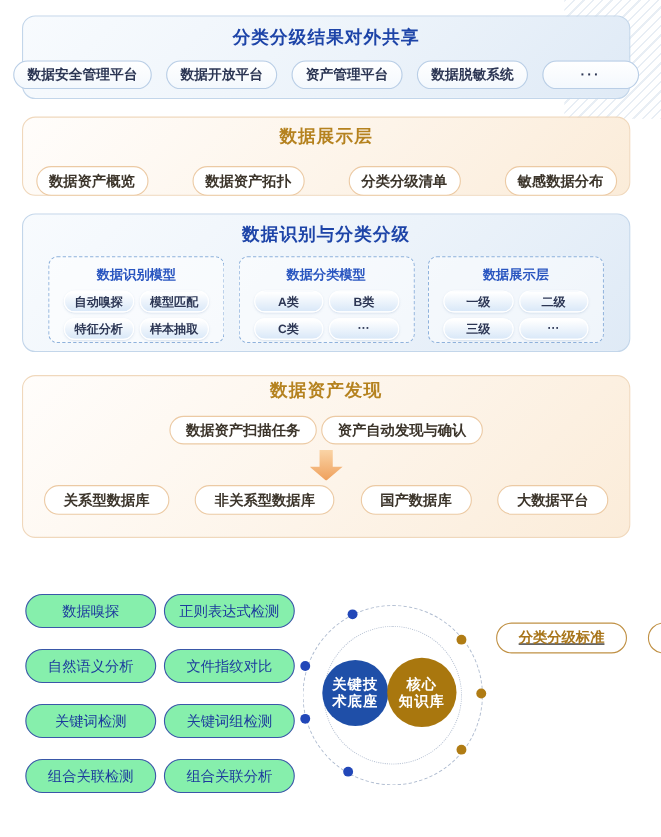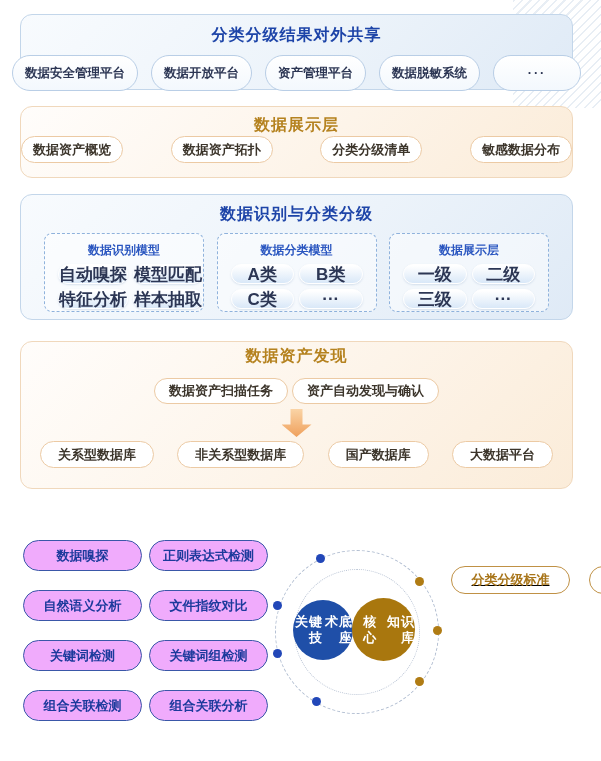--- a/index.html
+++ b/index.html
@@ -28,65 +28,65 @@
   .blue-t  { color:#1d44a8; }
   .gold-t  { color:#b5821f; }
 
   .pill { display:flex; align-items:center; justify-content:center; border-radius:999px;
           white-space:nowrap; box-sizing:border-box; }
   .pill-row { display:flex; justify-content:center; align-items:center; }
 
   
   #p-share { top:14px; height:76px; padding-top:9px; }
   #p-share .pill-row { margin-top:9px; gap:13px; }
-  .wb { height:36px; padding:0 12px; font-size:12.5px; font-weight:600; color:#2c3654;
+  .wb { height:26px; padding:0 12px; font-size:12.5px; font-weight:600; color:#2c3654;
         background:linear-gradient(180deg,#ffffff,#f3f8fd); border:1px solid #b9cee6; }
   .wb.more { min-width:88px; letter-spacing:2px; }
 
   
   #p-display { top:106px; height:72px; padding-top:7px; }
-  #p-display .pill-row { margin-top:0; gap:40px;justify-content:space-between; }
+  #p-display .pill-row { margin-top:15px; gap:40px; }
   .wo { background:#ffffff; border:1px solid #eccaa4; color:#3c352b; font-weight:600; }
   #p-display .wo { height:27px; min-width:102px; padding:0 10px; font-size:13px; }
 
   
   #p-identify { top:194px; height:126px; padding-top:8px; }
   .group-row { display:flex; justify-content:space-between; padding:0 23px; margin-top:8px; }
   .subbox { width:160px; height:79px; box-sizing:border-box; border:1px dashed #8fb2dc;
             border-radius:8px; background:rgba(255,255,255,.5); }
   .subbox-title { font-size:12px; font-weight:700; color:#2a56c0; text-align:center; margin-top:8px; }
   .subgrid { display:grid; grid-template-columns:1fr 1fr; gap:5px 5px; padding:5px 13px 0; }
-  .gb { height:20px; font-size:17px; font-weight:600; color:#2c3654;
+  .gb { height:20px; font-size:11px; font-weight:600; color:#2c3654;
         background:linear-gradient(180deg,#ffffff 5%,#d9e8f8 100%);
         border:1px solid #ffffff; box-shadow:0 1px 2px rgba(120,150,190,.25); }
 
   
   #p-discovery { top:341px; height:148px; padding-top:3px; }
   #p-discovery .tasks { margin-top:11px; gap:4px; }
   #p-discovery .tasks .wo { height:26px; padding:0 14px; font-size:13px; }
   .arrow-wrap { display:flex; justify-content:center; margin-top:5px; }
   .arrow-down { width:30px; height:28px;
     background:linear-gradient(180deg,#fad4a6,#efa05c);
     clip-path:polygon(50% 100%,0 55%,30% 55%,30% 0,70% 0,70% 55%,100% 55%); }
   #p-discovery .sources { margin-top:4px; justify-content:space-between; padding:0 19px; }
   #p-discovery .sources .wo { height:27px; padding:0 17px; font-size:13px; }
 
   
   .bottom { position:absolute; left:0; top:520px; width:601px; height:241px; z-index:1; }
   .tech-grid { position:absolute; left:23px; top:20px; display:grid;
                grid-template-columns:119px 119px; gap:19px 7px; }
-  .ob { height:31px; border:1.5px solid #3a57a8; border-radius:17px; background:#f0abfc;
-        color:#1c3a9c; font-weight:700; font-size:13px; }
+  .ob { height:31px; border:1.5px solid #3a57a8; border-radius:17px; background:#86efac;
+        color:#1c3a9c; font-weight:400; font-size:13px; }
   .orbit { position:absolute; border-radius:50%; }
   .orbit.outer { left:275px; top:30px; width:162px; height:162px; border:1px dashed #b3bfd2; }
   .orbit.inner { left:294px; top:49px; width:124px; height:124px; border:1.5px dotted #bcc6d6; }
   .dot { position:absolute; width:9px; height:9px; border-radius:50%; }
   .dot.b { background:#2247b8; }
   .dot.g { background:#b07c14; }
-  .core-circle { position:absolute; border-radius:50%; display:flex; flex-direction:row;
+  .core-circle { position:absolute; border-radius:50%; display:flex; flex-direction:column;
                  align-items:center; justify-content:center; color:#ffffff;
                  font-size:13px; font-weight:700; line-height:16px; letter-spacing:1px;text-align:right; }
   .blue-c { left:293px; top:80px; width:60px; height:60px; background:#1f4fa8; z-index:1; }
   .gold-c { left:352px; top:78px; width:63px; height:63px; background:#a9770e; z-index:2; }
   .right-col { position:absolute; left:451px; top:46px; display:flex; gap:19px;text-decoration:underline; }
   .og { width:119px; height:28px; border:1.5px solid #c09145; border-radius:15px;
         background:#ffffff; color:#a8751a; font-weight:700; font-size:13px; }
 </style>
 </head>
 <body>

